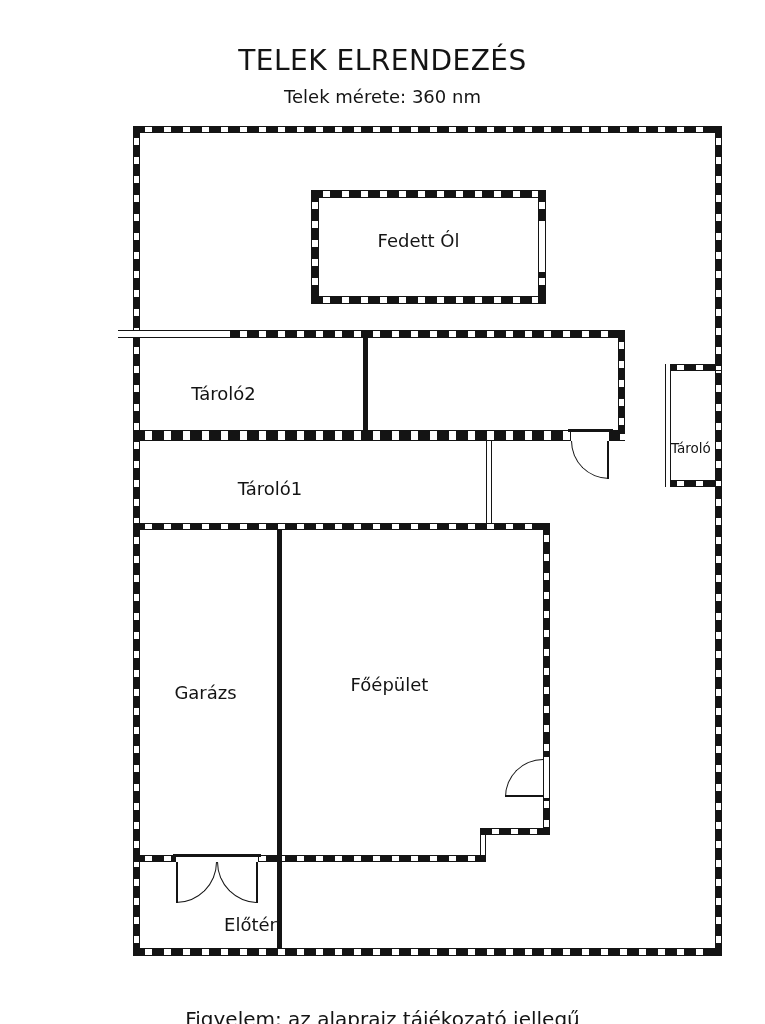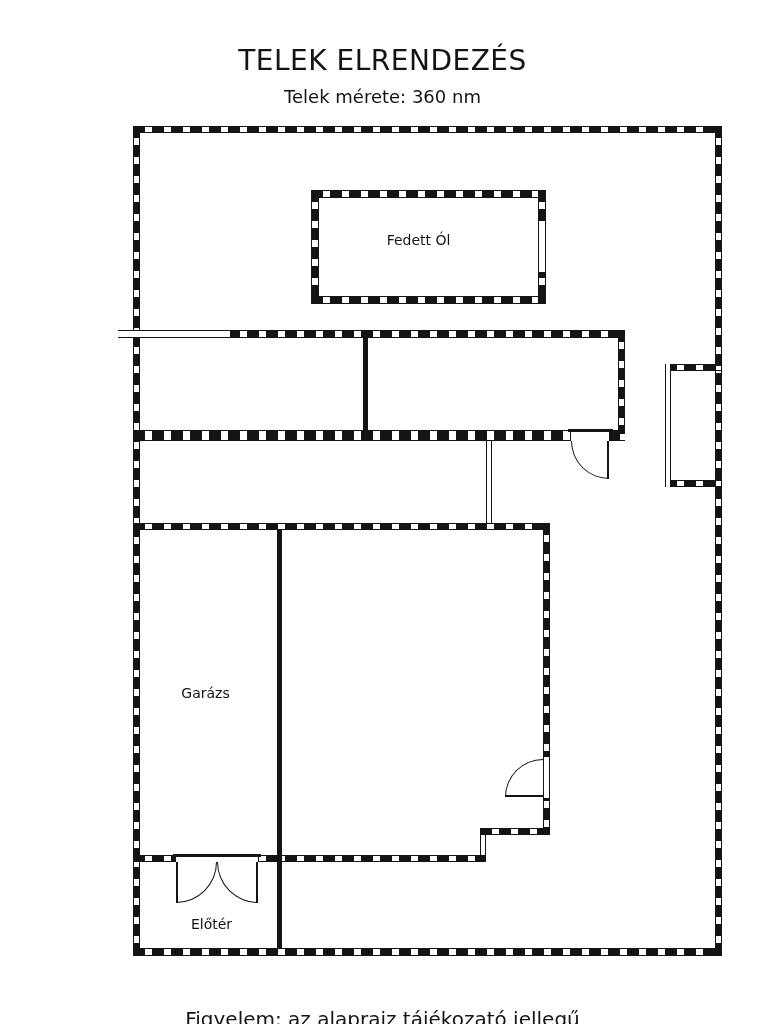--- a/index.html
+++ b/index.html
@@ -23,21 +23,21 @@
   
   .wh-open{ border-top:1.6px solid var(--ink); border-bottom:1.6px solid var(--ink); background:#fff; z-index:2; }
   .wv-open{ border-left:1.6px solid var(--ink); border-right:1.6px solid var(--ink); background:#fff; z-index:2; }
   .solid{ position:absolute; background:var(--ink); z-index:2; }
   .gap{ position:absolute; background:#fff; z-index:2; }
   .lintel{ position:absolute; background:var(--ink); z-index:3; }
   .arc{ position:absolute; box-sizing:border-box; z-index:2; }
   .leaf{ position:absolute; background:var(--ink); z-index:2; }
 
   .room{ position:absolute; display:flex; align-items:center; justify-content:center;
-         font-size:14px; z-index:4; box-sizing:border-box; white-space:nowrap; }
+         font-size:18px; z-index:4; box-sizing:border-box; white-space:nowrap; }
 </style>
 </head>
 <body>
 
 <div class="canvas">
 
   <div class="hdr title">TELEK ELRENDEZÉS</div>
   <div class="hdr subtitle">Telek mérete: 360 nm</div>
 
   <div class="wall wh" style="left:90px;top:126px;width:589px;height:7px"></div>
@@ -53,50 +53,62 @@
   <div class="room" style="left:276px;top:198px;width:219px;height:98px;padding-right:20px;padding-bottom:14px">
     <span>Fedett Ól</span>
   </div>
 
   <div class="wall wh" style="left:90px;top:330px;width:492px;height:8px"></div>
   <div class="wall wh-open" style="left:94px;top:330px;width:93px;height:8px"></div>
   <div class="wall wh-open" style="left:75px;top:330px;width:20px;height:8px"></div>
   <div class="wall wv" style="left:575px;top:330px;width:7px;height:104px"></div>
   <div class="solid" style="left:320px;top:338px;width:5px;height:94px"></div>
   <div class="wall wh" style="left:90px;top:430px;width:492px;height:11px"></div>
+  <div class="room" style="left:97px;top:338px;width:223px;height:92px;padding-right:56px;padding-top:18px">
+    <span>Tároló2</span>
+  </div>
 
   <div class="gap" style="left:528px;top:429px;width:38px;height:13px"></div>
   <div class="lintel" style="left:525px;top:429px;width:45px;height:3px"></div>
   <div class="arc" style="left:528px;top:441px;width:38px;height:38px;border-left:1.8px solid var(--ink);border-bottom:1.8px solid var(--ink);border-bottom-left-radius:100% 100%"></div>
   <div class="leaf" style="left:564px;top:441px;width:2px;height:38px"></div>
 
   <div class="wall wv-open" style="left:443px;top:441px;width:6px;height:82px"></div>
+  <div class="room" style="left:97px;top:441px;width:346px;height:82px;padding-right:86px;padding-top:12px">
+    <span>Tároló1</span>
+  </div>
 
   <div class="wall wv-open" style="left:622px;top:364px;width:6px;height:123px"></div>
   <div class="wall wh" style="left:622px;top:364px;width:57px;height:7px"></div>
   <div class="wall wh" style="left:622px;top:480px;width:57px;height:7px"></div>
+  <div class="room" style="left:628px;top:371px;width:44px;height:109px;font-size:13.5px;justify-content:flex-start;padding-top:44px;overflow:visible">
+    <span>Tároló</span>
+  </div>
 
   <div class="wall wh" style="left:90px;top:523px;width:417px;height:7px"></div>
   <div class="wall wv" style="left:500px;top:523px;width:7px;height:312px"></div>
   <div class="wall wv-open" style="left:500px;top:757px;width:7px;height:41px"></div>
   <div class="arc" style="left:462px;top:759px;width:38px;height:38px;border-left:1.8px solid var(--ink);border-top:1.8px solid var(--ink);border-top-left-radius:100% 100%"></div>
   <div class="leaf" style="left:462px;top:795px;width:39px;height:2px"></div>
   <div class="wall wh" style="left:437px;top:828px;width:70px;height:7px"></div>
   <div class="wall wv-open" style="left:437px;top:835px;width:6px;height:20px"></div>
   <div class="wall wh" style="left:90px;top:855px;width:353px;height:7px"></div>
   <div class="solid" style="left:234px;top:530px;width:5px;height:418px"></div>
   <div class="room" style="left:94px;top:530px;width:137px;height:325px">
     <span>Garázs</span>
   </div>
+  <div class="room" style="left:239px;top:530px;width:261px;height:325px;padding-right:46px;padding-bottom:16px">
+    <span>Főépület</span>
+  </div>
 
   <div class="gap" style="left:133px;top:854px;width:82px;height:9px"></div>
   <div class="lintel" style="left:130px;top:854px;width:88px;height:3px"></div>
   <div class="arc" style="left:133px;top:862px;width:41px;height:41px;border-right:1.8px solid var(--ink);border-bottom:1.8px solid var(--ink);border-bottom-right-radius:100% 100%"></div>
   <div class="leaf" style="left:133px;top:862px;width:2px;height:41px"></div>
   <div class="arc" style="left:174px;top:862px;width:41px;height:41px;border-left:1.8px solid var(--ink);border-bottom:1.8px solid var(--ink);border-bottom-left-radius:100% 100%"></div>
   <div class="leaf" style="left:213px;top:862px;width:2px;height:41px"></div>
-  <div class="room" style="left:97px;top:862px;width:137px;height:86px;justify-content:center;padding-left:6px;padding-top:38px">
+  <div class="room" style="left:97px;top:862px;width:137px;height:86px;justify-content:flex-end;padding-left:6px;padding-top:38px">
     <span>Előtér</span>
   </div>
 
   <div class="hdr footer">Figyelem: az alaprajz tájékozató jellegű</div>
 
 </div>
 
 </body></html>

